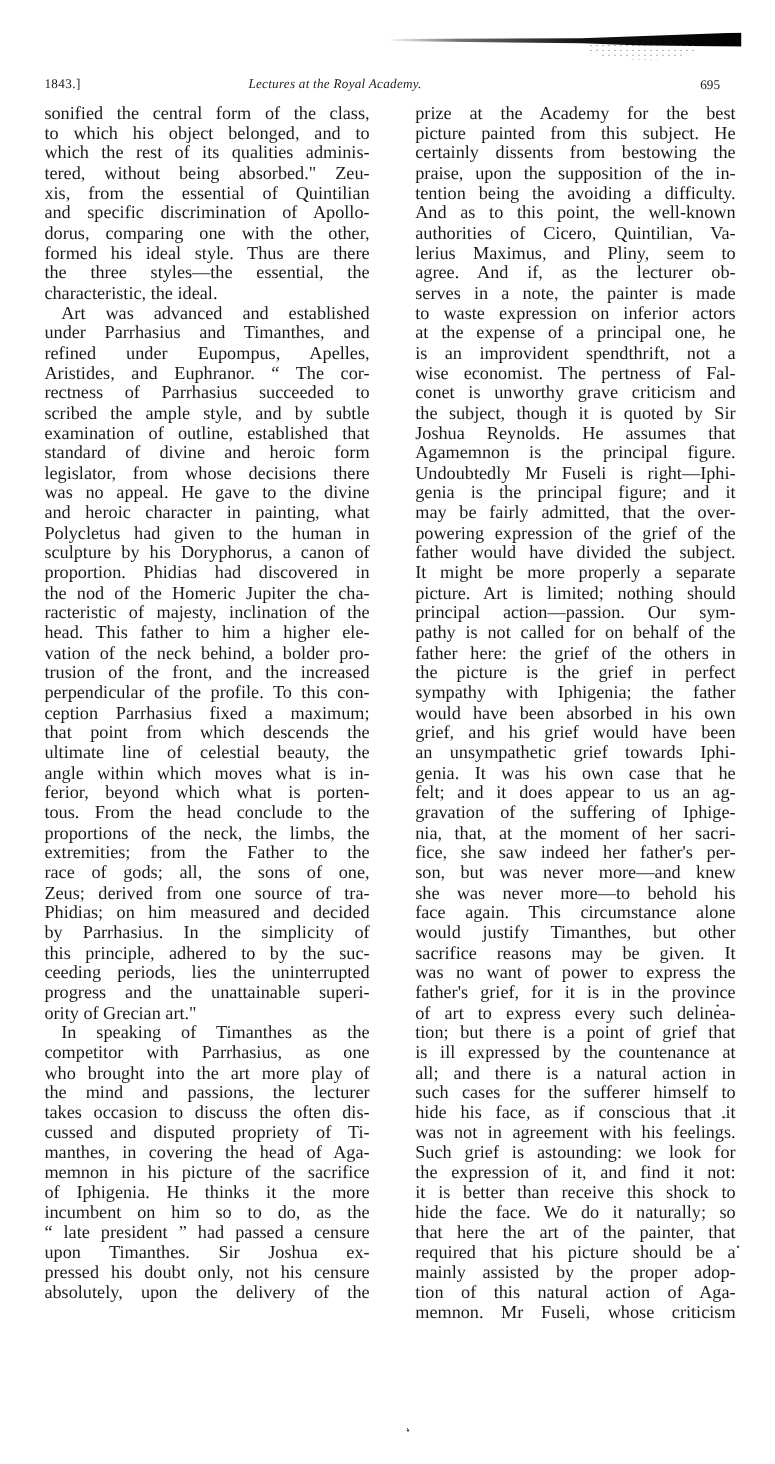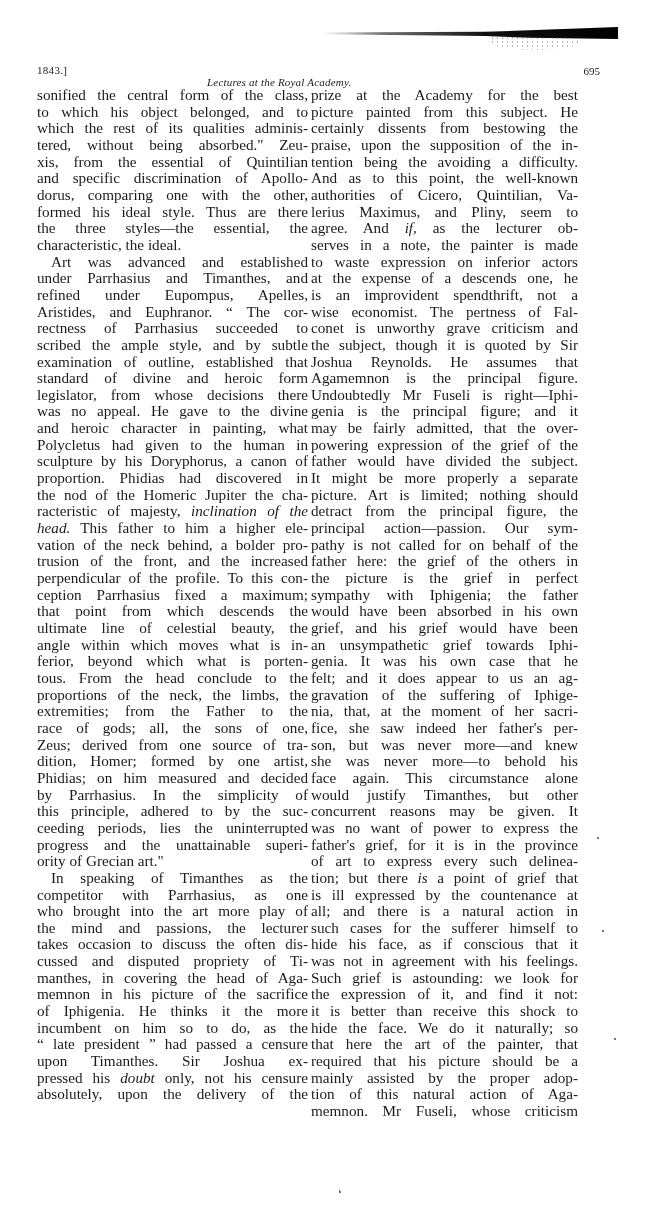--- a/index.html
+++ b/index.html
@@ -46,58 +46,58 @@
   }
   .rh-year {
     position: absolute;
     left: 0;
     top: 0;
     letter-spacing: 0.3px;
   }
   .rh-title {
     position: absolute;
     left: 170px;
-    top: 12px;
+    top: 0;
     font-style: italic;
     letter-spacing: 0.2px;
   }
   .rh-page {
     position: absolute;
     right: -3px;
     top: 1px;
   }
   .column {
     position: absolute;
     top: 87px;
     font-size: 15.2px;
     line-height: 16.66px;
   }
   .col-left {
     left: 37px;
     width: 271px;
   }
   .col-right {
-    left: 311px;
+    left: 346px;
     width: 267px;
   }
   .line {
     display: block;
     text-align: justify;
     text-align-last: justify;
     white-space: nowrap;
     height: 16.66px;
     overflow: visible;
   }
   .line.last {
     text-align-last: left;
   }
   .line.indent {
     padding-left: 14px;
   }
-  .ital { font-style: italic; }
+  .ital { }
   .speck {
     position: absolute;
     width: 2px;
     height: 2px;
     background: #444;
     border-radius: 50%;
   }
 </style>
 </head>
 <body>
@@ -145,21 +145,20 @@
     <div class="line">ception Parrhasius fixed a maximum;</div>
     <div class="line">that point from which descends the</div>
     <div class="line">ultimate line of celestial beauty, the</div>
     <div class="line">angle within which moves what is in-</div>
     <div class="line">ferior, beyond which what is porten-</div>
     <div class="line">tous.  From the head conclude to the</div>
     <div class="line">proportions of the neck, the limbs, the</div>
     <div class="line">extremities;  from the Father to the</div>
     <div class="line">race of gods; all, the sons of one,</div>
     <div class="line">Zeus; derived from one source of tra-</div>
-    <div class="line">dition, Homer; formed by one artist,</div>
     <div class="line">Phidias; on him measured and decided</div>
     <div class="line">by Parrhasius.  In the simplicity of</div>
     <div class="line">this principle, adhered to by the suc-</div>
     <div class="line">ceeding periods, lies the uninterrupted</div>
     <div class="line">progress and the unattainable superi-</div>
     <div class="line last">ority of Grecian art."</div>
     <div class="line indent">In speaking of Timanthes as the</div>
     <div class="line">competitor with Parrhasius, as one</div>
     <div class="line">who brought into the art more play of</div>
     <div class="line">the mind and passions, the lecturer</div>
@@ -179,53 +178,52 @@
     <div class="line">picture painted from this subject.  He</div>
     <div class="line">certainly dissents from bestowing the</div>
     <div class="line">praise, upon the supposition of the in-</div>
     <div class="line">tention being the avoiding a difficulty.</div>
     <div class="line">And as to this point, the well-known</div>
     <div class="line">authorities of Cicero, Quintilian, Va-</div>
     <div class="line">lerius Maximus, and Pliny, seem to</div>
     <div class="line"><span>agree.  And </span><span class="ital">if,</span><span> as the lecturer ob-</span></div>
     <div class="line">serves in a note, the painter is made</div>
     <div class="line">to waste expression on inferior actors</div>
-    <div class="line">at the expense of a descends one, he</div>
+    <div class="line">at the expense of a principal one, he</div>
     <div class="line">is an improvident spendthrift, not a</div>
     <div class="line">wise economist.  The pertness of Fal-</div>
     <div class="line">conet is unworthy grave criticism and</div>
     <div class="line">the subject, though it is quoted by Sir</div>
     <div class="line">Joshua Reynolds.  He assumes that</div>
     <div class="line">Agamemnon is the principal figure.</div>
     <div class="line">Undoubtedly Mr Fuseli is right—Iphi-</div>
     <div class="line">genia is the principal figure; and it</div>
     <div class="line">may be fairly admitted, that the over-</div>
     <div class="line">powering expression of the grief of the</div>
     <div class="line">father would have divided the subject.</div>
     <div class="line">It might be more properly a separate</div>
     <div class="line">picture.  Art is limited; nothing should</div>
-    <div class="line">detract from the principal figure, the</div>
     <div class="line">principal action—passion.  Our sym-</div>
     <div class="line">pathy is not called for on behalf of the</div>
     <div class="line">father here:  the grief of the others in</div>
     <div class="line">the picture is the grief in perfect</div>
     <div class="line">sympathy with Iphigenia; the father</div>
     <div class="line">would have been absorbed in his own</div>
     <div class="line">grief, and his grief would have been</div>
     <div class="line">an unsympathetic grief towards Iphi-</div>
     <div class="line">genia.  It was his own case that he</div>
     <div class="line">felt; and it does appear to us an ag-</div>
     <div class="line">gravation of the suffering of Iphige-</div>
     <div class="line">nia, that, at the moment of her sacri-</div>
     <div class="line">fice, she saw indeed her father's per-</div>
     <div class="line">son, but was never more—and knew</div>
     <div class="line">she was never more—to behold his</div>
     <div class="line">face again.  This circumstance alone</div>
     <div class="line">would justify Timanthes, but other</div>
-    <div class="line">concurrent reasons may be given.  It</div>
+    <div class="line">sacrifice reasons may be given.  It</div>
     <div class="line">was no want of power to express the</div>
     <div class="line">father's grief, for it is in the province</div>
     <div class="line">of art to express every such delinea-</div>
     <div class="line"><span>tion; but there </span><span class="ital">is</span><span> a point of grief that</span></div>
     <div class="line">is ill expressed by the countenance at</div>
     <div class="line">all;  and there is a natural action in</div>
     <div class="line">such cases for the sufferer himself to</div>
     <div class="line">hide his face, as if conscious that it</div>
     <div class="line">was not in agreement with his feelings.</div>
     <div class="line">Such grief is astounding:  we look for</div>

